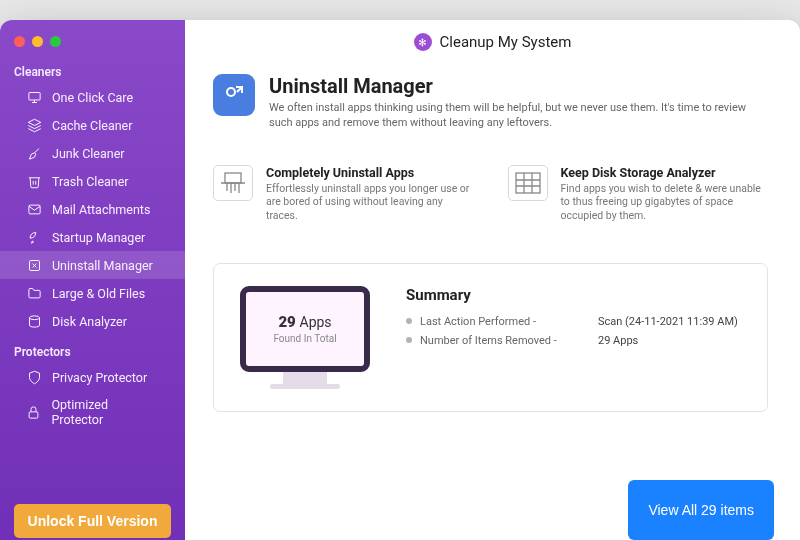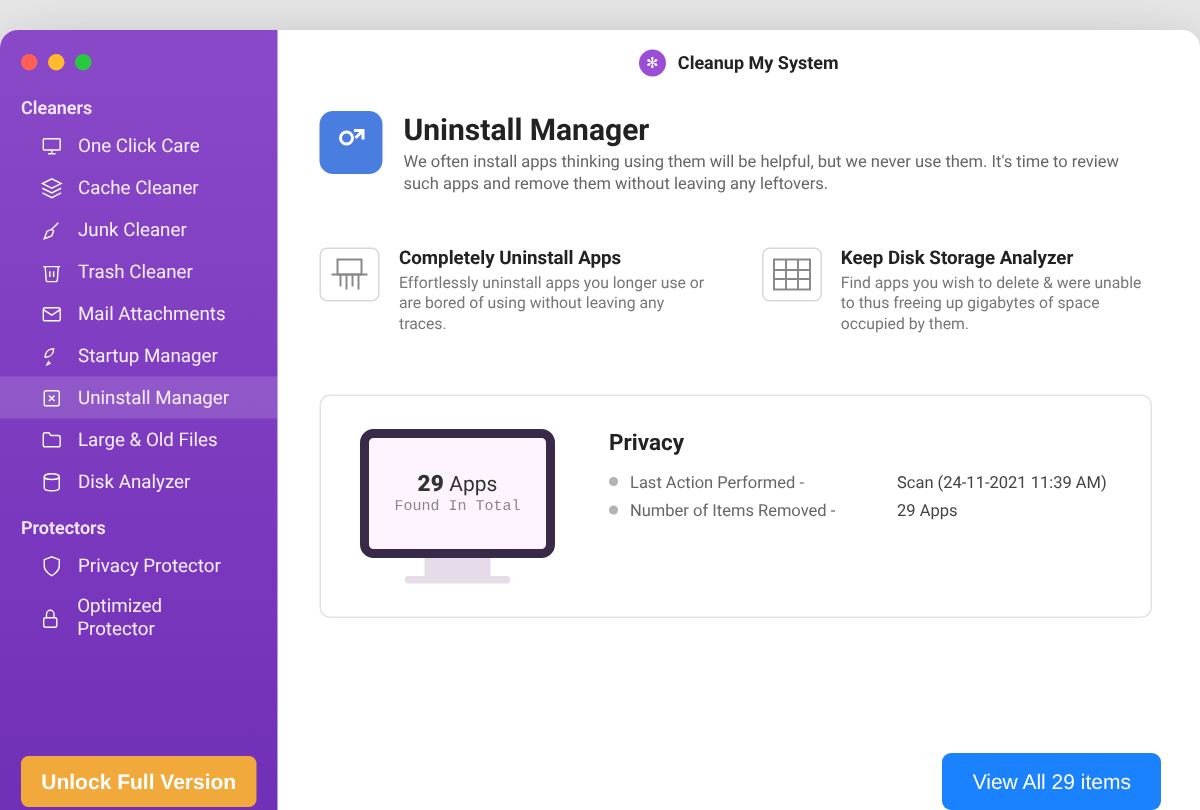--- a/index.html
+++ b/index.html
@@ -12,49 +12,49 @@
   .section-label { font-size: 12px; font-weight: 600; color: #f4e9ff; padding: 10px 14px 4px 14px; }
   .nav-item { display: flex; align-items: center; gap: 10px; padding: 6px 26px; font-size: 12.5px; color:#f7efff; cursor: pointer; }
   .nav-item.active { background: rgba(255,255,255,.14); }
   .nav-icon { width: 16px; height: 16px; display:flex; align-items:center; justify-content:center; font-size:14px;}
   .nav-icon svg { stroke:#fff; fill:none; stroke-width:1.5; }
   .spacer { flex:1; }
   .unlock-btn { margin: 10px 14px; background:#f0a93a; color:#fff; border:none; border-radius:5px; padding:9px 0; font-size:14px; font-weight:600; cursor:pointer; text-align:center;}
   .main { flex:1; display:flex; flex-direction:column; position:relative; }
   .header-bar { height:44px; display:flex; align-items:center; justify-content:center; gap:8px; border-bottom:0; position:relative;}
   .header-logo { width:18px; height:18px; border-radius:50%; background:#9c4dd6; display:flex; align-items:center; justify-content:center; color:#fff; font-size:10px;}
-  .header-title{ font-size:12px; font-weight:700; color:#222;}
+  .header-title{ font-size:15px; font-weight:400; color:#222;}
   .content { padding: 10px 32px 0 28px; flex:1; display:flex; flex-direction:column; }
   .page-head { display:flex; gap:14px; align-items:flex-start; }
   .page-icon { width:42px; height:42px; border-radius:9px; background:#4a7de0; display:flex; align-items:center; justify-content:center;}
   .page-icon svg{ stroke:#fff; fill:none; stroke-width:2;}
   .page-title { font-size:20px; font-weight:700; color:#222;}
   .page-sub { font-size:11px; color:#666; max-width:490px; line-height:1.4; margin-top:2px;}
   .features { display:flex; gap:34px; margin-top:34px; }
   .feature { display:flex; gap:13px; flex:1;}
   .feat-icon { width:40px; height:36px; border:1px solid #d5d8de; border-radius:5px; display:flex; align-items:center; justify-content:center; position:relative; flex-shrink:0;}
   .feat-icon svg{stroke:#888;fill:none;stroke-width:1.3;}
   .feat-title { font-size:12.5px; font-weight:700; color:#222;}
   .feat-desc { font-size:10.5px; color:#777; max-width:210px; line-height:1.3; margin-top:2px;}
   .summary-card { margin-top:40px; border:1px solid #e1e3e8; border-radius:7px; padding:22px 26px; display:flex; gap:36px; }
   .monitor { width:130px; display:flex; flex-direction:column; align-items:center;}
   .screen { width:130px; height:86px; border:6px solid #3a2a4a; border-radius:9px; background:#fdf4ff; display:flex; flex-direction:column; align-items:center; justify-content:center;}
   .screen-big { font-size:15px; font-weight:700; color:#333;}
   .screen-big span{font-weight:400; font-size:14px;}
-  .screen-sub { font-size:10px; color:#888; margin-top:2px;font-family:Liberation Mono, monospace;}
+  .screen-sub { font-size:10px; color:#888; margin-top:2px;}
   .stand { width:44px; height:12px; background:#e6dce9; margin-top:0;}
   .base { width:70px; height:5px; background:#e6dce9; border-radius:2px;}
   .sum-body { flex:1;}
   .sum-title { font-size:15px; font-weight:700; color:#222; margin-bottom:8px;}
   .sum-row { display:flex; font-size:11px; color:#666; align-items:center; gap:8px; padding:3px 0;}
   .bullet { width:6px; height:6px; border-radius:50%; background:#b3b3b3; flex-shrink:0;}
   .sum-label { width:170px;}
   .sum-val { color:#444;}
   .footer { padding: 14px 26px 20px 0; display:flex; justify-content:flex-end;}
-  .view-btn { background:#1a82ff; color:#fff; border:none; border-radius:6px; padding:11px 20px; font-size:14px; font-weight:500; cursor:pointer;}
+  .view-btn { background:#1a82ff; color:#fff; border:none; border-radius:6px; padding:22px 20px; font-size:14px; font-weight:500; cursor:pointer;}
 </style>
 </head>
 <body>
 
 <div class="window">
   <div class="sidebar">
     <div class="traffic">
       <div class="dot red"></div>
       <div class="dot yellow"></div>
       <div class="dot green"></div>
@@ -228,21 +228,21 @@
       <div class="summary-card">
         <div class="monitor">
           <div class="screen">
             <div class="screen-big"><b>29</b> <span>Apps</span></div>
             <div class="screen-sub">Found In Total</div>
           </div>
           <div class="stand"></div>
           <div class="base"></div>
         </div>
         <div class="sum-body">
-          <div class="sum-title">Privacy</div>
+          <div class="sum-title">Summary</div>
           <div class="sum-row">
             <span class="bullet"></span>
             <span class="sum-label">Last Action Performed -</span>
             <span class="sum-val">Scan (24-11-2021 11:39 AM)</span>
           </div>
           <div class="sum-row">
             <span class="bullet"></span>
             <span class="sum-label">Number of Items Removed -</span>
             <span class="sum-val">29 Apps</span>
           </div>

